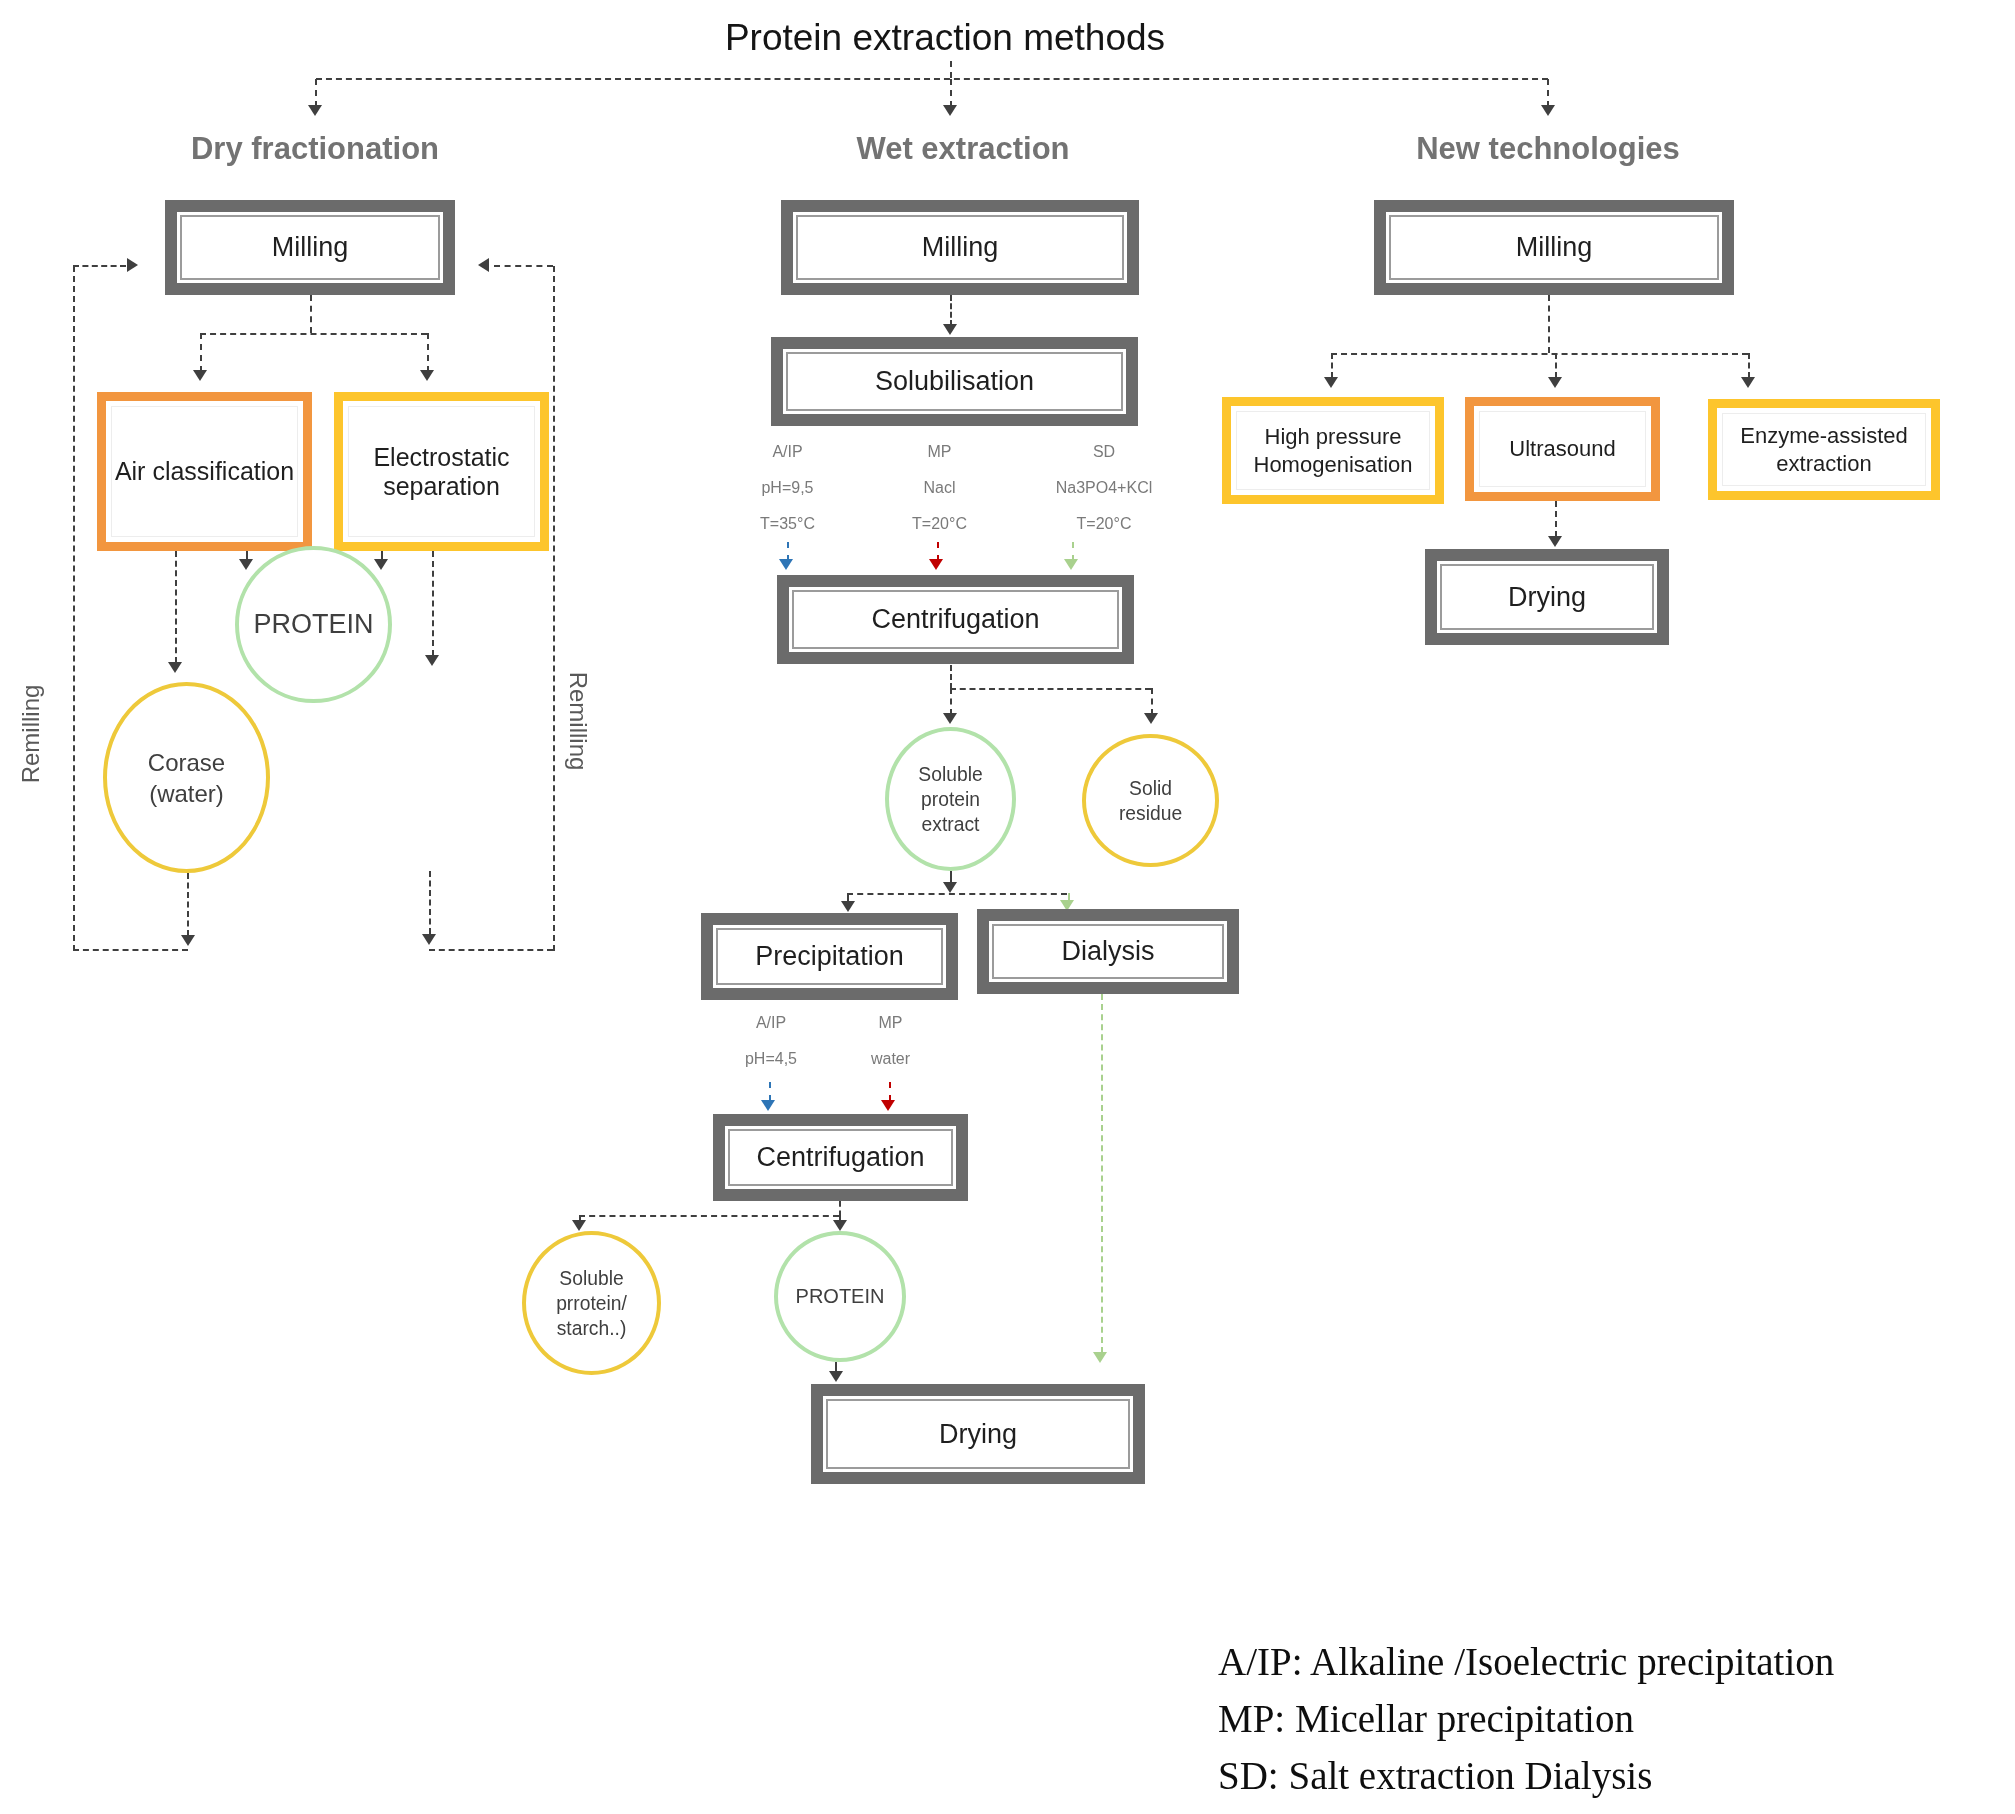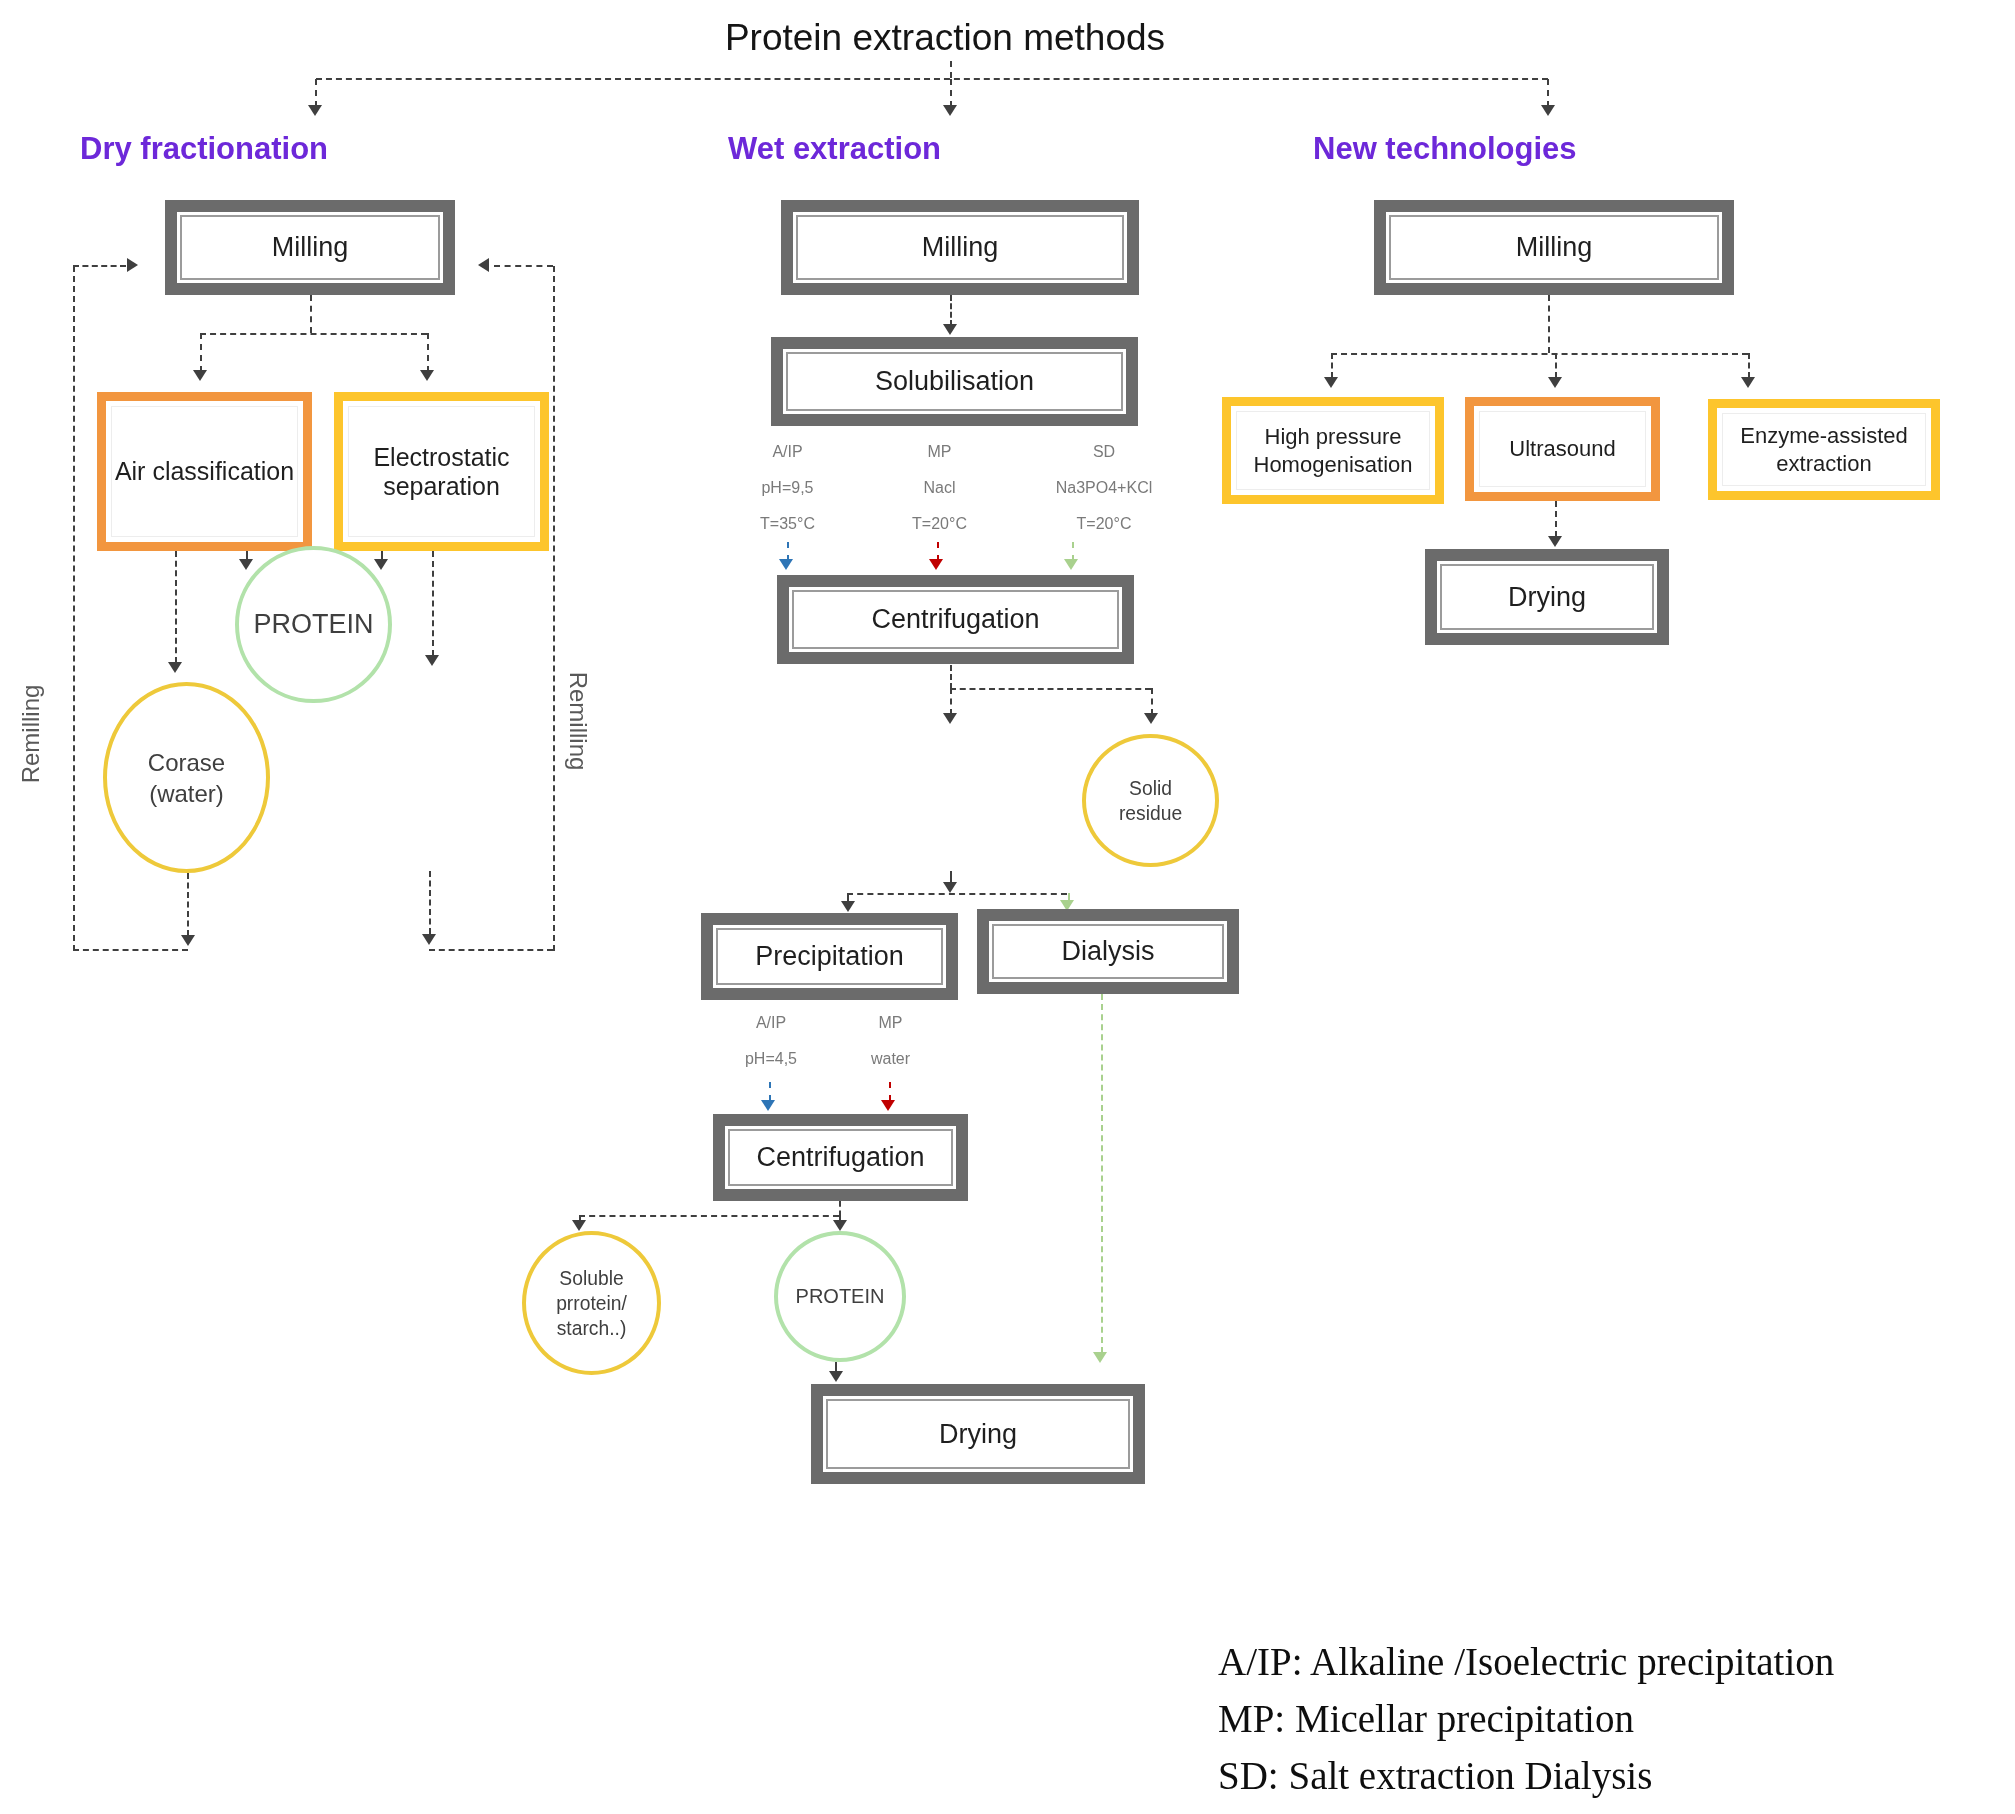--- a/index.html
+++ b/index.html
@@ -5,21 +5,21 @@
   :root{
     --box-gray:#6b6b6b; --box-inner-line:#9b9b9b; --orange:#f2963f; --yellow:#fdc52c;
     --node-green:#b2e2aa; --node-yellow:#eec93a; --line:#3f3f3f; --cond-text:#7a7a7a;
     --arrow-blue:#2e75b6; --arrow-red:#c00000; --arrow-green:#a9d18e; --text:#1f1f1f;
   }
   html,body{margin:0;padding:0;background:#fff;}
   body{width:2015px;height:1814px;position:relative;overflow:hidden;
        font-family:"Liberation Sans",sans-serif;color:var(--text);}
   .abs{position:absolute;}
   .title{position:absolute;font-size:37px;color:#151515;text-align:center;}
-  .colhead{position:absolute;font-size:31px;font-weight:700;color:#6d28d9;text-align:left;}
+  .colhead{position:absolute;font-size:31px;font-weight:700;color:#737373;text-align:center;}
   
   .gbox{position:absolute;box-sizing:border-box;background:#fff;border:12px solid var(--box-gray);
         padding:3.3px;display:flex;}
   .gin{flex:1;border:2px solid var(--box-inner-line);display:flex;align-items:center;
        justify-content:center;font-size:27px;color:var(--text);text-align:center;}
   
   .obox,.ybox{position:absolute;box-sizing:border-box;background:#fff;padding:4.7px;display:flex;}
   .obox{border:9.3px solid var(--orange);}
   .ybox{border:9.3px solid var(--yellow);}
   .cin{flex:1;display:flex;align-items:center;justify-content:center;text-align:center;
@@ -155,20 +155,23 @@
     <div class="gin">Centrifugation</div>
   </div>
 
   <div class="vd" style="left:950px;top:665px;height:24px;"></div>
   <div class="hd" style="left:950px;top:688px;width:201px;"></div>
   <div class="vd" style="left:950px;top:688px;height:27px;"></div>
   <div class="tri td" style="left:943px;top:713px;"></div>
   <div class="vd" style="left:1151px;top:688px;height:27px;"></div>
   <div class="tri td" style="left:1144px;top:713px;"></div>
 
+  <div class="circle cgreen fs30" style="left:885px;top:727px;width:131px;height:144px;">
+    <span style="width:80px;">Soluble protein extract</span>
+  </div>
   <div class="circle cyellow fs30" style="left:1082px;top:734px;width:137px;height:133px;">
     <span style="width:73px;">Solid residue</span>
   </div>
 
   <div class="vd" style="left:950px;top:871px;height:12px;"></div>
   <div class="tri td" style="left:943px;top:882px;"></div>
   <div class="hd" style="left:847px;top:893px;width:220px;"></div>
   <div class="vd" style="left:847px;top:893px;height:9.3px;"></div>
   <div class="tri td" style="left:841px;top:901px;"></div>
   <div class="vd cg" style="left:1068px;top:893px;height:8px;"></div>

